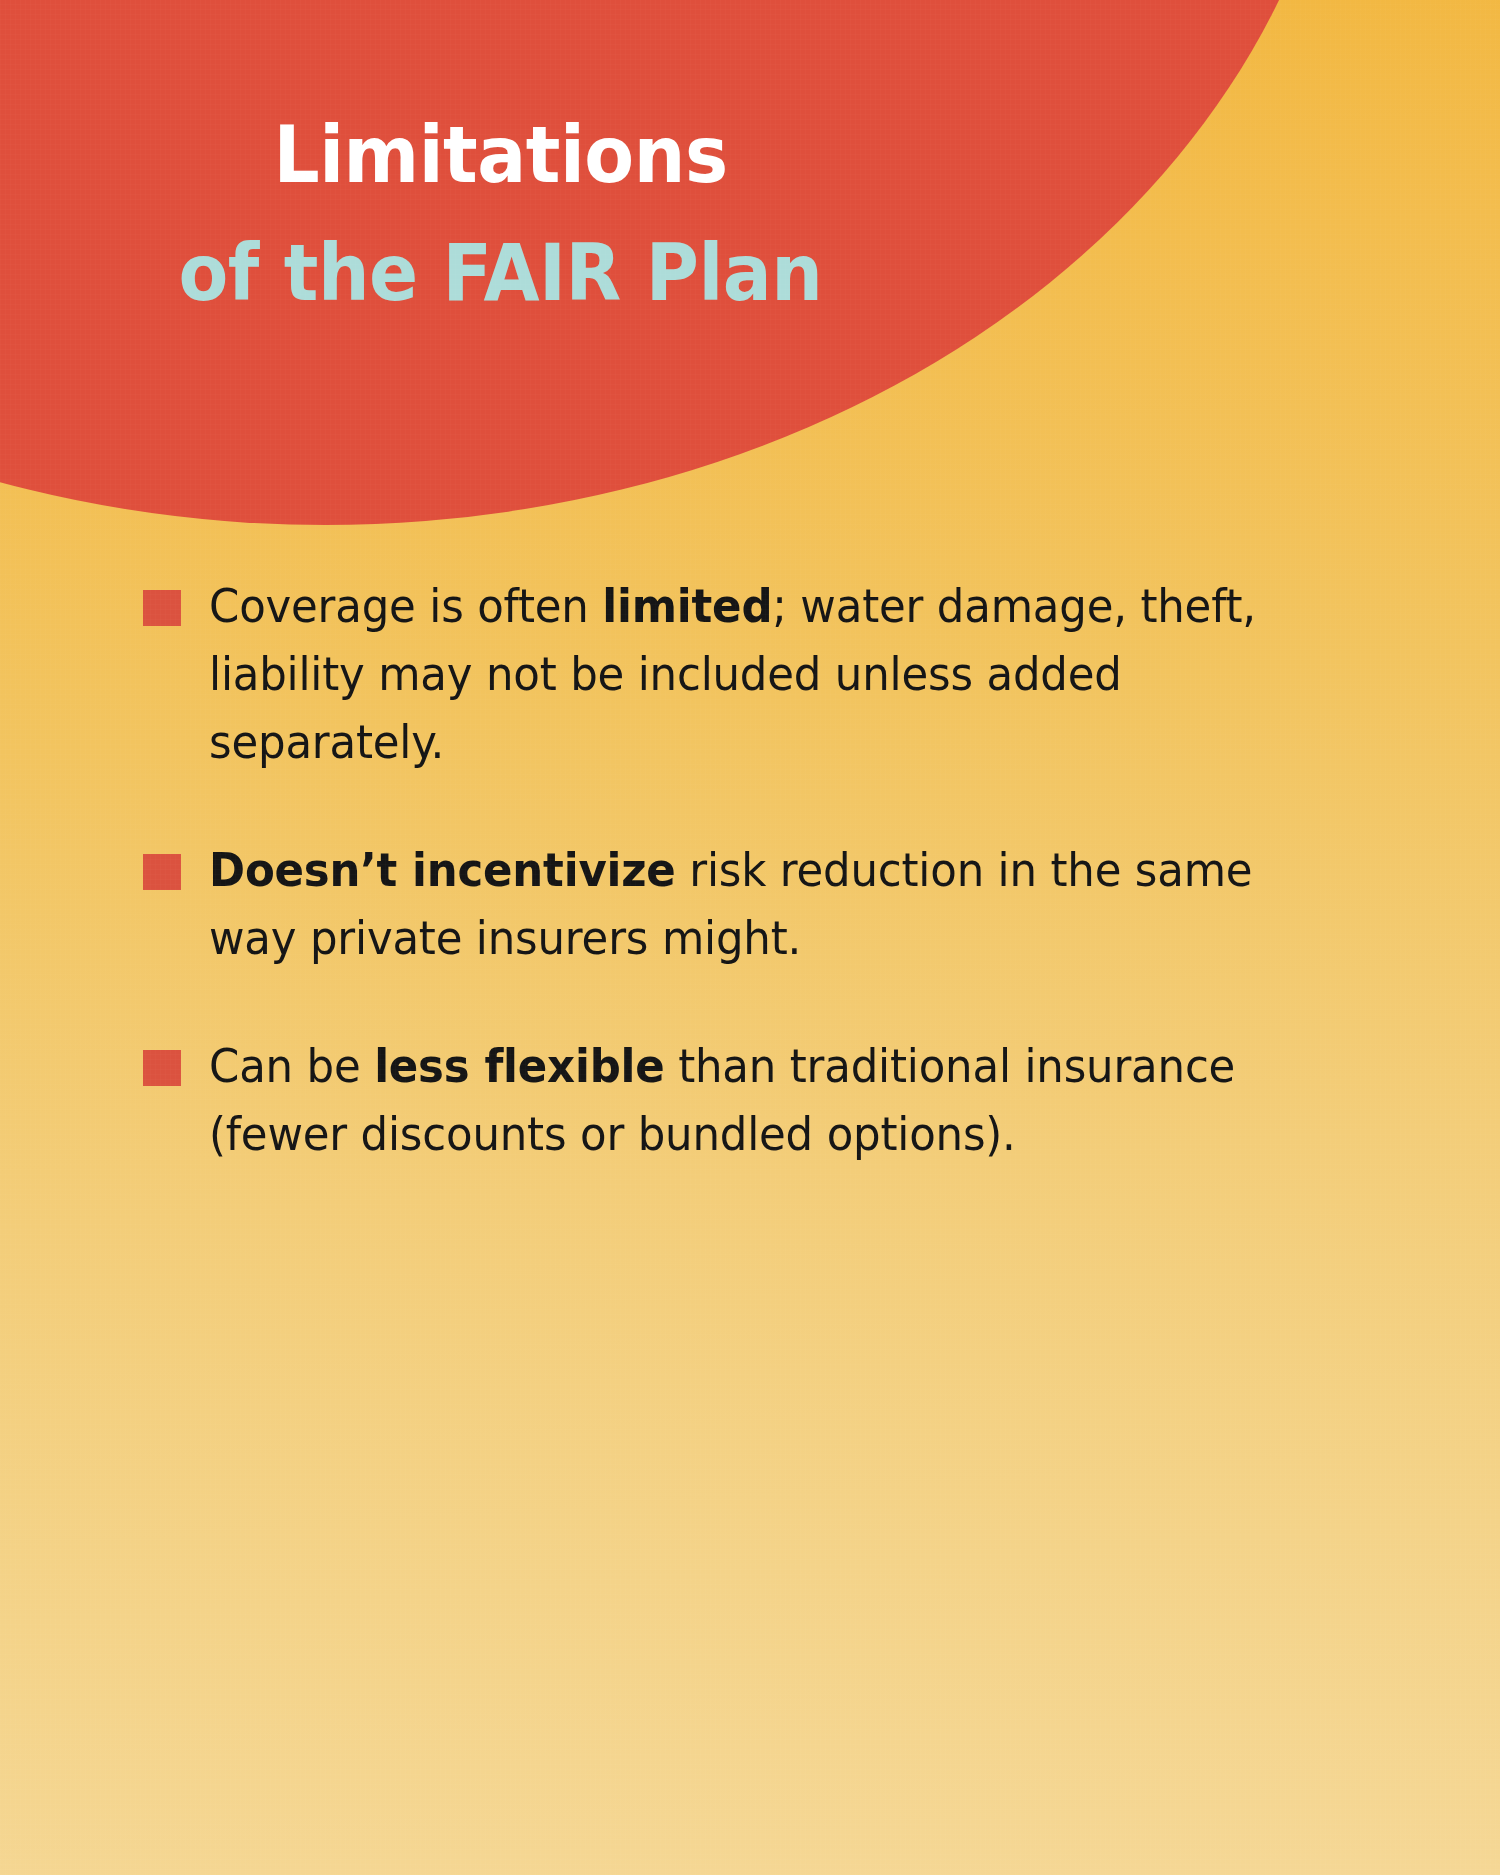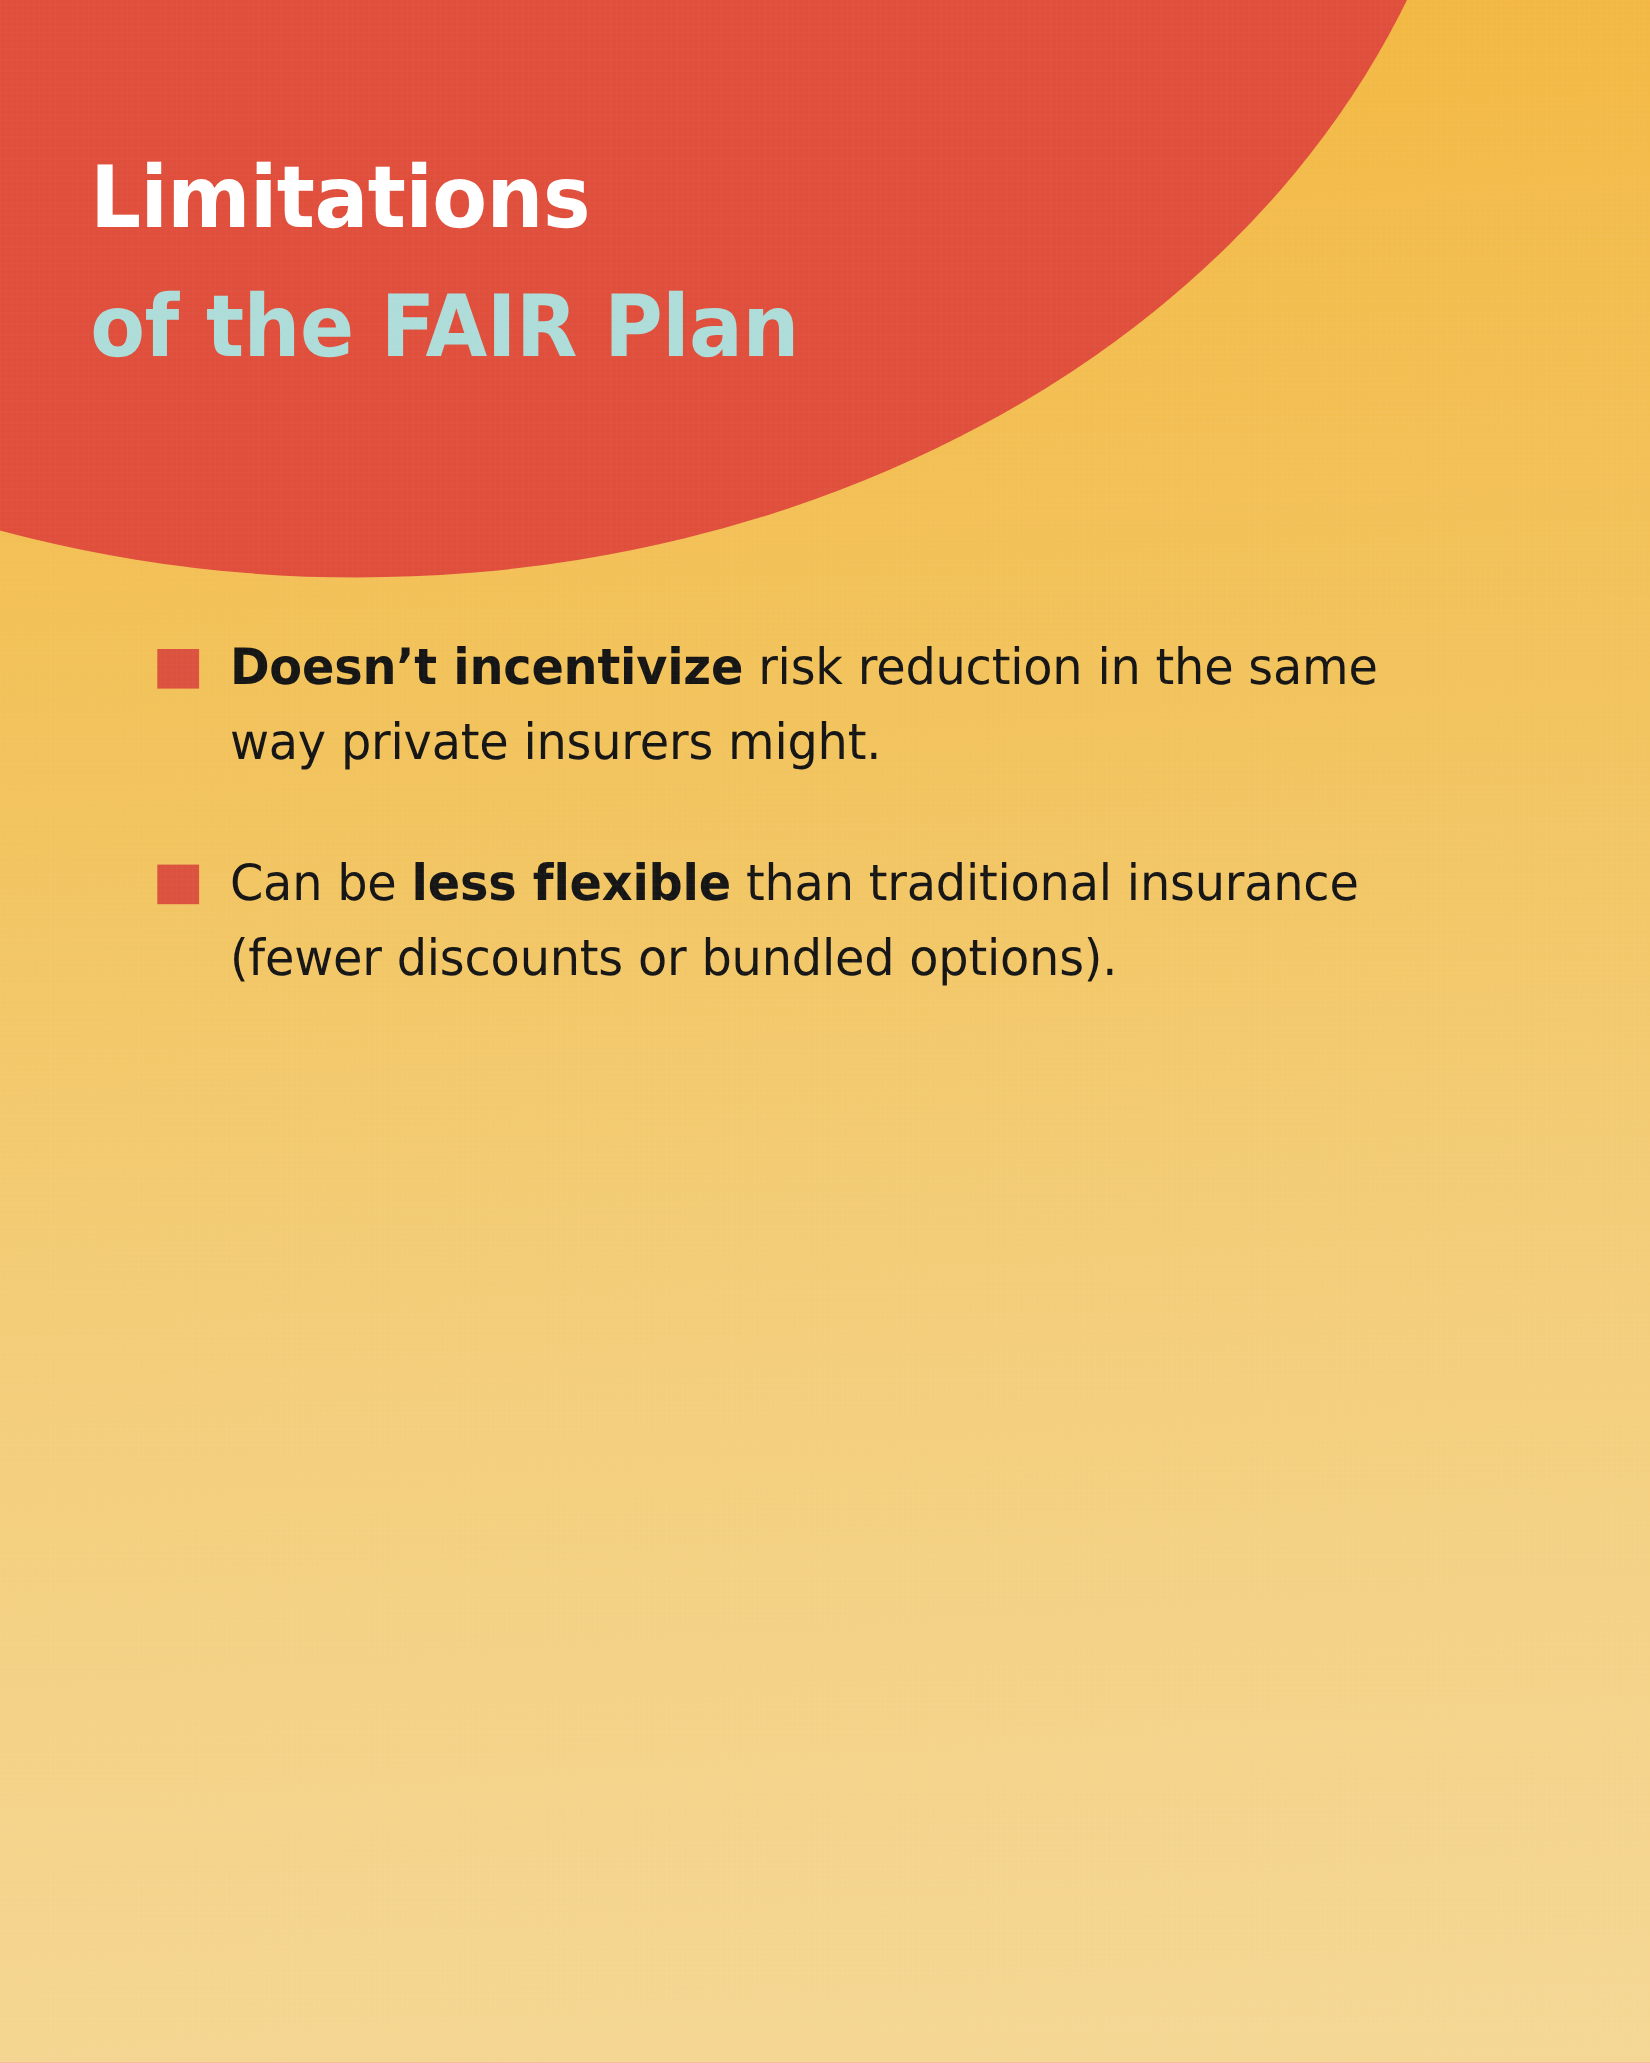--- a/index.html
+++ b/index.html
@@ -39,22 +39,23 @@
     top: -1130px;
     width: 2050px;
     height: 1655px;
     border-radius: 50%;
     background: #DF4F3C;
   }
 
   .header-text {
     position: absolute;
     left: 82px;
-    top: 121px;
+    top: 96px;
     width: 900px;
+    text-align: center;
   }
 
   .title-line {
     font-family: "DejaVu Sans", sans-serif;
     font-weight: 700;
     font-size: 78px;
     line-height: 118px;
     letter-spacing: -0.5px;
     margin: 0;
     white-space: nowrap;
@@ -109,20 +110,24 @@
   <div class="header-blob"></div>
 
   <div class="header-text">
     <div class="title-line title-line-1">Limitations</div>
     <div class="title-line title-line-2">of the FAIR Plan</div>
   </div>
 
   <div class="bullets">
       <div class="bullet-row">
         <span class="bullet-marker"></span>
+        <div class="bullet-text"><span>Coverage is often </span><b>limited</b><span>; water damage, theft, liability may not be included unless added separately.</span></div>
+      </div>
+      <div class="bullet-row">
+        <span class="bullet-marker"></span>
         <div class="bullet-text"><b>Doesn’t incentivize</b><span> risk reduction in the same way private insurers might.</span></div>
       </div>
       <div class="bullet-row">
         <span class="bullet-marker"></span>
         <div class="bullet-text"><span>Can be </span><b>less flexible</b><span> than traditional insurance (fewer discounts or bundled options).</span></div>
       </div>
     </div>
 
   <div class="texture"></div>
 </div>

